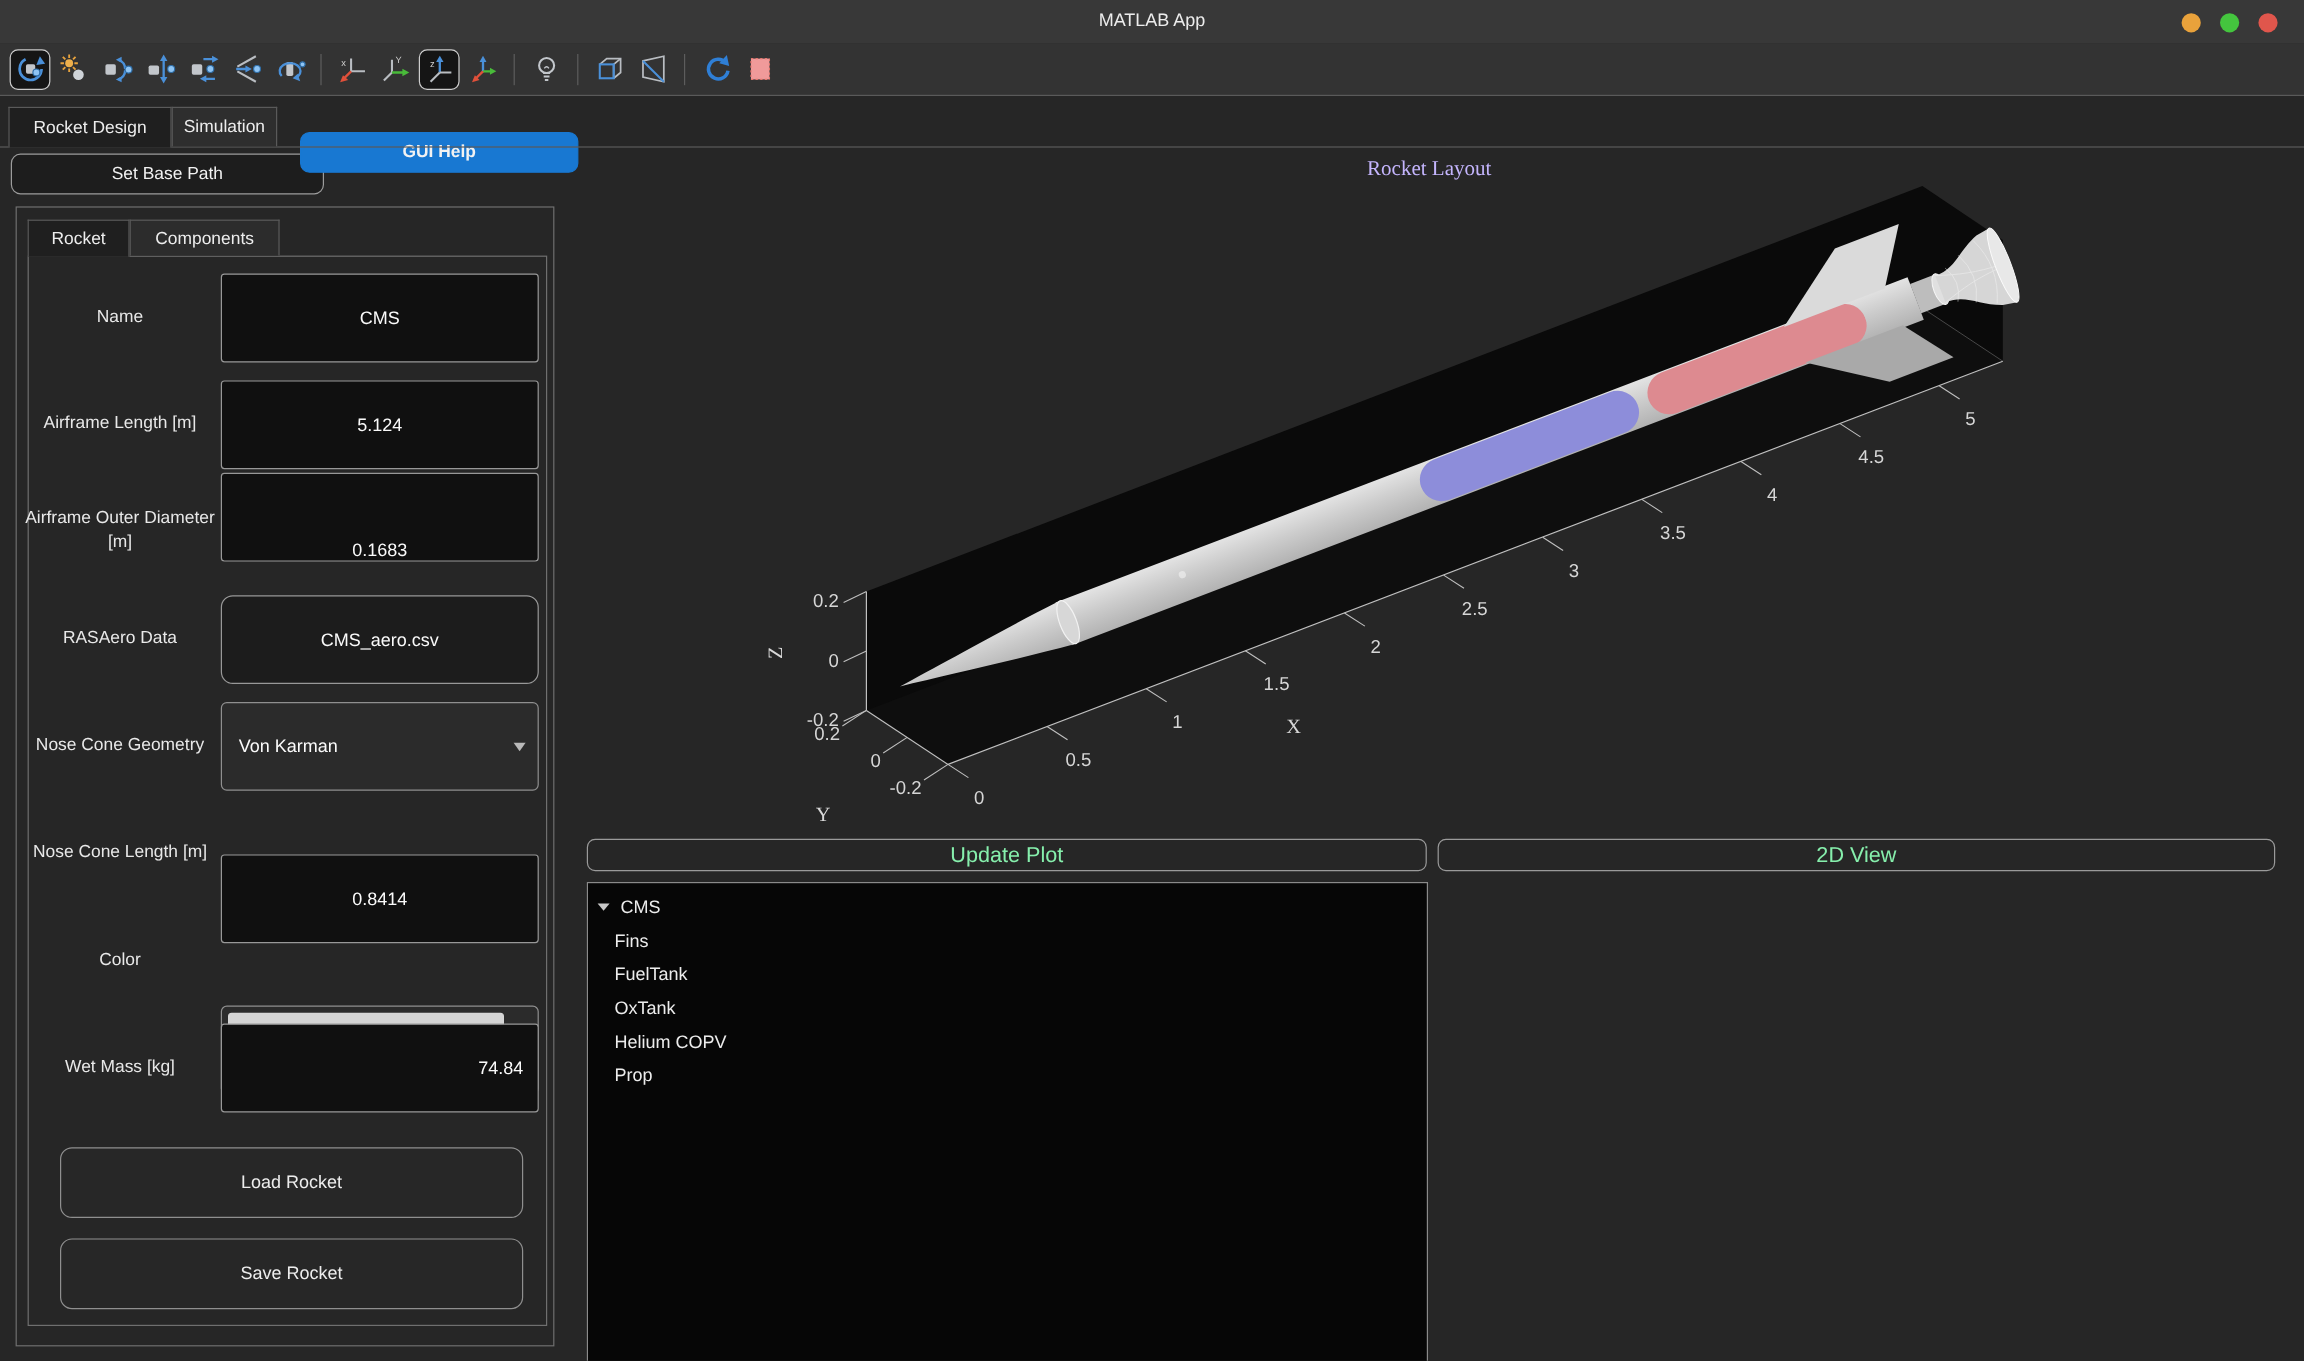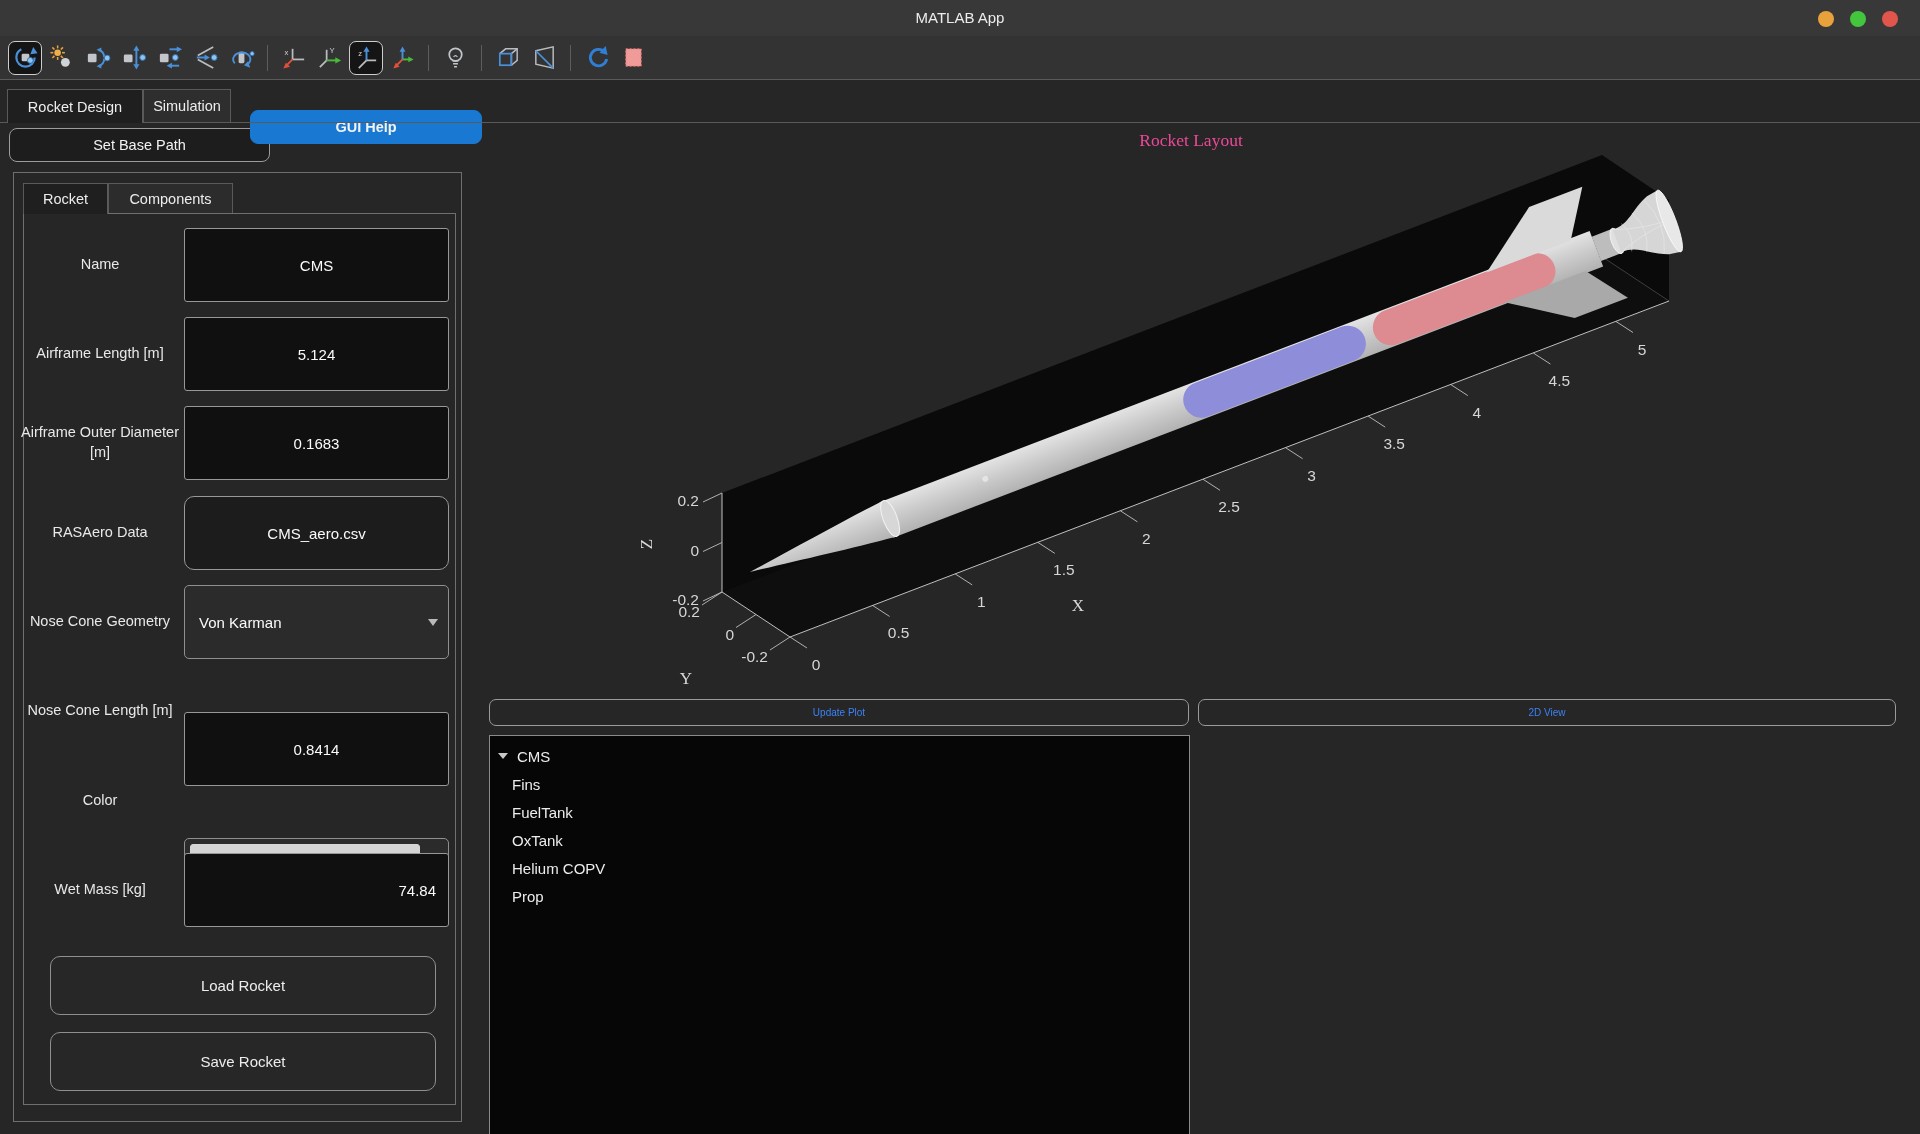--- a/index.html
+++ b/index.html
@@ -32,22 +32,22 @@
   .fld{left:184px;width:265px;height:74px;box-sizing:border-box;display:flex;align-items:center;font-size:15px;color:#fafafa}
   .edit-box{background:#101010;border:1.5px solid #989898;border-radius:3px;padding:0 12px}
   .align-center{justify-content:center}
   .align-right{justify-content:flex-end}
   .btn-field{background:#1c1c1c;border:1px solid #989898;border-radius:10px;justify-content:center}
   .dd-box{background:#2b2b2b;border:1px solid #8f8f8f;border-radius:5px;padding:0 30px 0 14px;position:relative}
   .dd-arrow{position:absolute;right:10px;top:50%;margin-top:-3px;width:0;height:0;border-left:5.5px solid transparent;border-right:5.5px solid transparent;border-top:7px solid #b9b9b9}
   .swatch{position:absolute;left:5px;top:5px;bottom:5px;right:28px;border:1px solid #d6d6d6;border-radius:3px}
   .panel-btn{left:50px;width:386px;height:59px;border:1px solid #8f8f8f;border-radius:10px;background:#272727;display:flex;align-items:center;justify-content:center;font-size:15px;box-sizing:border-box}
   
-  #plot-title{left:466px;top:130px;width:1450px;text-align:center;font-family:"Liberation Serif",serif;font-size:17.5px;color:#ec4899}
-  .plot-btn{top:699px;height:27px;border:1px solid #9a9a9a;border-radius:7px;background:#262626;display:flex;align-items:center;justify-content:center;font-size:10px;color:#3b82f6;box-sizing:border-box}
+  #plot-title{left:466px;top:130px;width:1450px;text-align:center;font-family:"Liberation Serif",serif;font-size:17.5px;color:#c4b5fd}
+  .plot-btn{top:699px;height:27px;border:1px solid #9a9a9a;border-radius:7px;background:#262626;display:flex;align-items:center;justify-content:center;font-size:18px;color:#86efac;box-sizing:border-box}
   
   #tree{left:489px;top:735px;width:701px;height:401px;background:#060606;border:1px solid #8a8a8a;box-sizing:border-box;font-size:15px;padding-top:6px}
   .tree-row{height:28px;display:flex;align-items:center;color:#ececec}
   .tree-root{padding-left:8px}
   .tree-child{padding-left:22px}
   .tree-arrow{width:0;height:0;border-left:5px solid transparent;border-right:5px solid transparent;border-top:6px solid #c8c8c8;margin-right:9px}
   svg text{font-family:"Liberation Sans",sans-serif}
   svg text.serif{font-family:"Liberation Serif",serif}
 </style>
 </head>
@@ -236,21 +236,21 @@
 <div id="form-layer">
     <div class="abs fld-label" style="top: 228px;">Name</div>
     <div class="abs fld edit-box align-center" style="top: 228px;">
       <span>CMS</span>
     </div>
     <div class="abs fld-label" style="top: 317px;">Airframe Length [m]</div>
     <div class="abs fld edit-box align-center" style="top: 317px; align-items: center;">
       <span>5.124</span>
     </div>
     <div class="abs fld-label" style="top: 406px;">Airframe Outer Diameter [m]</div>
-    <div class="abs fld edit-box align-center" style="top: 406px;">
+    <div class="abs fld edit-box align-center" style="top: 394px; align-items: flex-end;">
       <span>0.1683</span>
     </div>
     <div class="abs fld-label" style="top: 496px;">RASAero Data</div>
     <div class="abs fld btn-field" style="top: 496px;">
       <span>CMS_aero.csv</span>
     </div>
     <div class="abs fld-label" style="top: 585px;">Nose Cone Geometry</div>
     <div class="abs fld dd-box" style="top: 585px;">
       <span>Von Karman</span>
       <div class="dd-arrow"></div>

